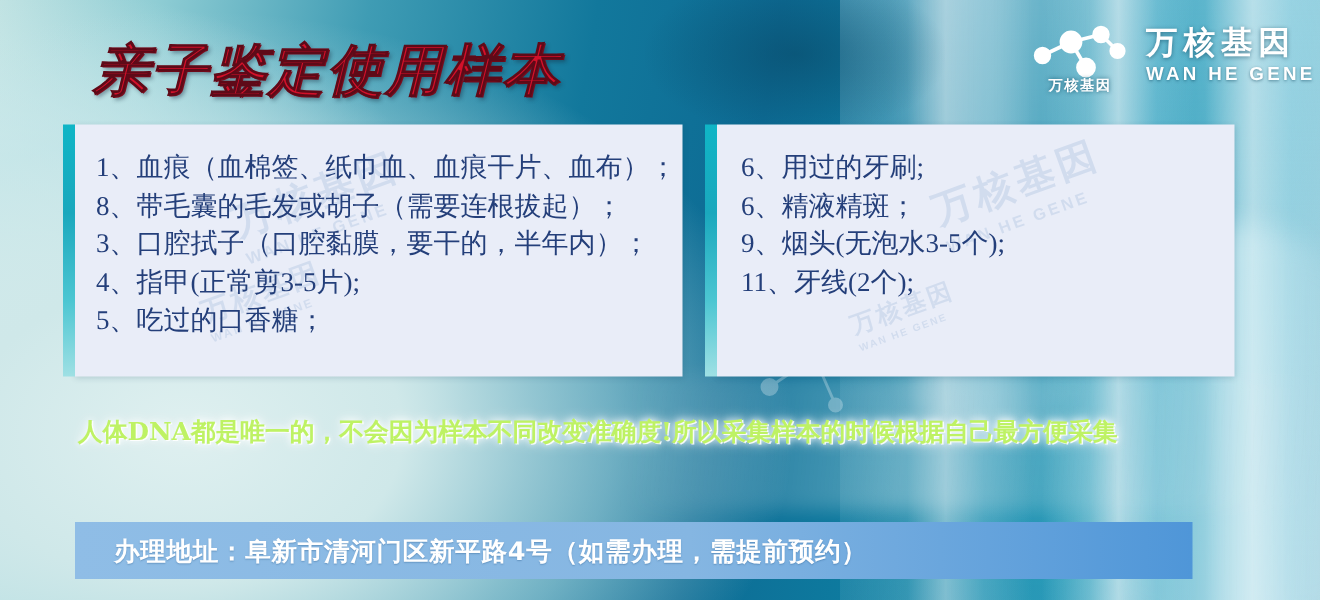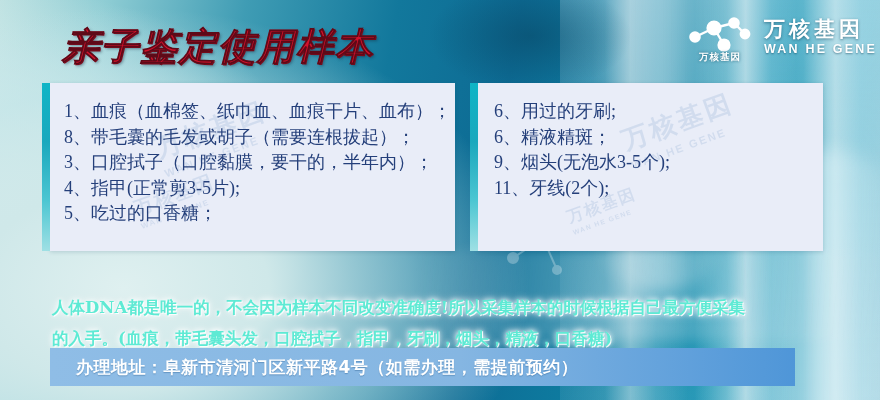--- a/index.html
+++ b/index.html
@@ -103,23 +103,22 @@
   .wm-cn{font-size:26px;font-weight:bold;letter-spacing:3px;}
   .wm-en{font-size:11px;font-weight:bold;letter-spacing:2px;margin-top:2px;}
   #wm-l1{left:155px;top:112px;}
   #wm-l2{left:118px;top:175px;transform:rotate(-20deg) scale(.72);}
   #wm-r1{left:622px;top:104px;}
   #wm-r2{left:545px;top:185px;transform:rotate(-20deg) scale(.62);}
   
   .para{
     position:absolute;left:52px;top:272px;width:790px;
     font-family:"DejaVu Serif","Liberation Serif",serif;
-    font-weight:bold;font-size:16.5px;line-height:31px;color:#5eead4;
+    font-weight:bold;font-size:16.5px;line-height:31px;color:#bef264;
     text-shadow:0 0 5px #ffffff,0 0 9px #ffffff,1px 1px 0 rgba(255,255,255,.9);
-    margin-top:20px;
   }
   
   #address-bar{
     position:absolute;left:50px;top:348px;width:745px;height:38px;
     background:linear-gradient(90deg,#8fbde6 0%,#85b6e2 55%,#4f96d8 100%);
     display:flex;align-items:center;text-align:center;
   }
   #address-text{
     color:#ffffff;font-size:17px;font-weight:bold;letter-spacing:.5px;
     padding-left:26px;white-space:nowrap;
@@ -207,20 +206,19 @@
     <div class="wm-cn">万核基因</div>
     <div class="wm-en">WAN HE GENE</div>
   </div>
   <div class="wm" id="wm-r2">
     <div class="wm-cn">万核基因</div>
     <div class="wm-en">WAN HE GENE</div>
   </div>
 
   <div class="para">
     <div>人体DNA都是唯一的，不会因为样本不同改变准确度!所以采集样本的时候根据自己最方便采集</div>
-    <div>的入手。(血痕，带毛囊头发，口腔拭子，指甲，牙刷，烟头，精液，口香糖)</div>
   </div>
 
   <div id="address-bar">
     <div id="address-text">办理地址：阜新市清河门区新平路4号（如需办理，需提前预约）</div>
   </div>
 
 </div>
 
 </body></html>

